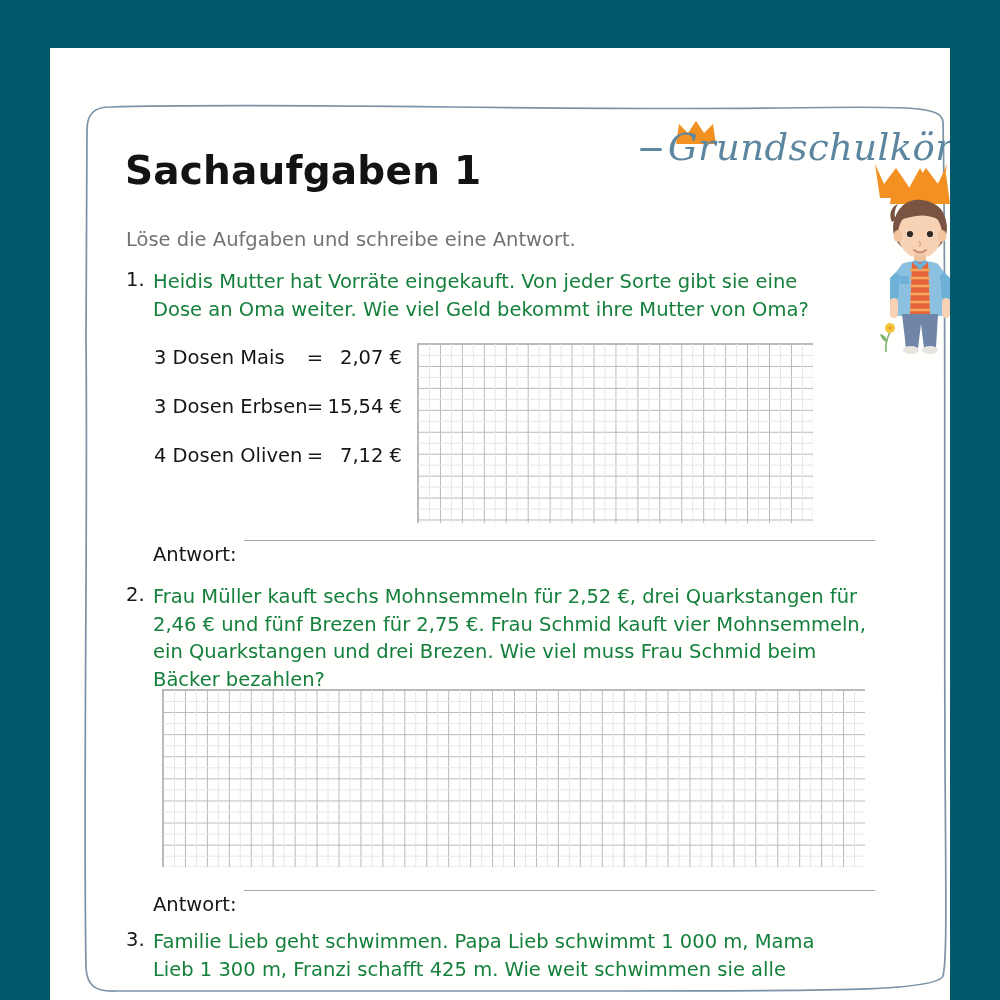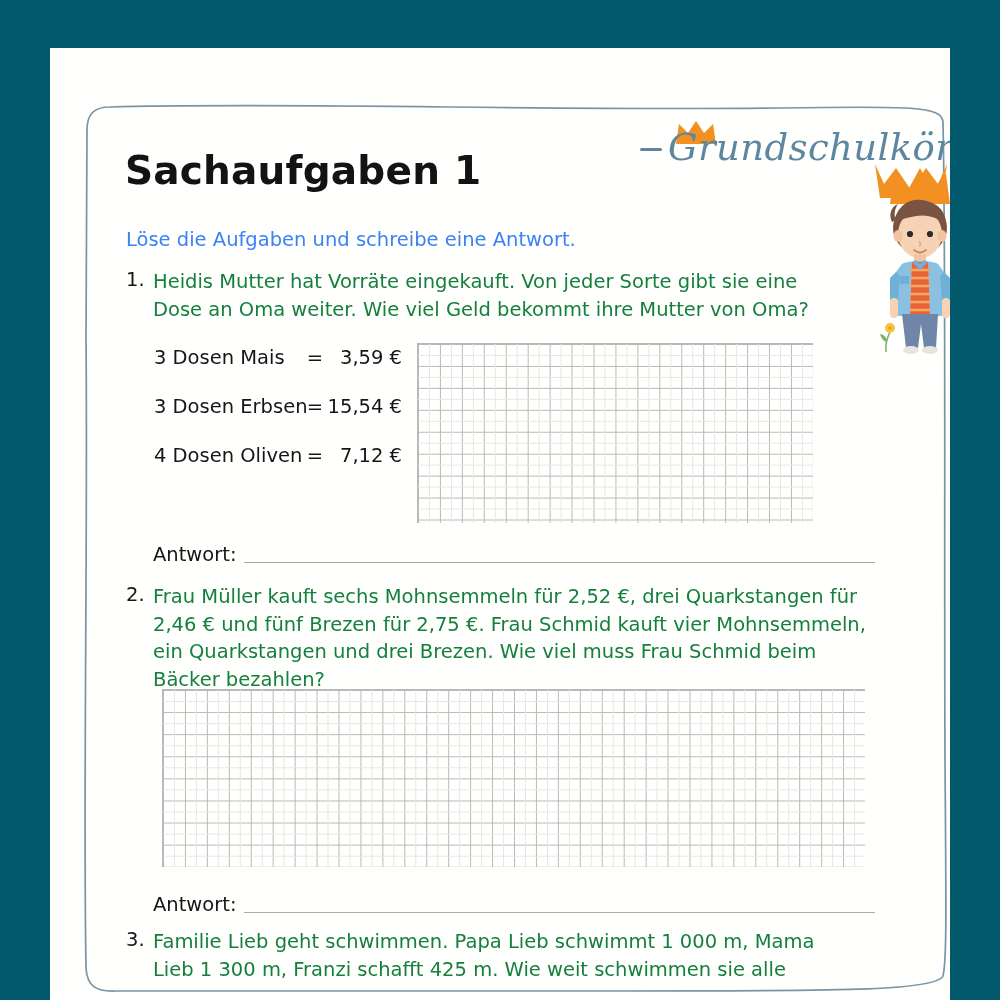--- a/index.html
+++ b/index.html
@@ -108,21 +108,21 @@
     font-weight: 600;
     color: #131313;
     letter-spacing: 0.2px;
   }
 
   .intro {
     position: absolute;
     left: 76px;
     top: 180px;
     font-size: 19.5px;
-    color: #3b82f6;
+    color: #737373;
   }
 
   .task {
     position: absolute;
     font-size: 19.5px;
     color: #15803d;
     line-height: 1.42;
   }
   .task-num {
     position: absolute;
@@ -187,21 +187,21 @@
     left: 112px; top: 641px;
     width: 702px; height: 177px;
     background-size: 21.95px 22.1px;
   }
   .grid2::after { background-size: 21.95px 22.1px; background-position: 10.97px 11.05px; }
 
   
   .answer {
     position: absolute;
     display: flex;
-    align-items: flex-end;
+    align-items: flex-start;
   }
   .answer-label {
     font-size: 19.5px;
     color: #161616;
     white-space: nowrap;
   }
   .answer-rule {
     flex: 1;
     height: 0;
     border-bottom: 1.6px solid #a9a9a9;
@@ -297,21 +297,21 @@
       <div class="title">Sachaufgaben 1</div>
       <div class="intro">Löse die Aufgaben und schreibe eine Antwort.</div>
 
       <div class="task-num task1-num">1.</div>
       <div class="task task1">Heidis Mutter hat Vorräte eingekauft. Von jeder Sorte gibt sie eine Dose an Oma weiter. Wie viel Geld bekommt ihre Mutter von Oma?</div>
 
       <div class="pricelist">
         <div class="price-row">
           <span class="price-item">3 Dosen Mais</span>
           <span class="price-eq">=</span>
-          <span class="price-val">3,59 €</span>
+          <span class="price-val">2,07 €</span>
         </div>
         <div class="price-row">
           <span class="price-item">3 Dosen Erbsen</span>
           <span class="price-eq">=</span>
           <span class="price-val">15,54 €</span>
         </div>
         <div class="price-row">
           <span class="price-item">4 Dosen Oliven</span>
           <span class="price-eq">=</span>
           <span class="price-val">7,12 €</span>

